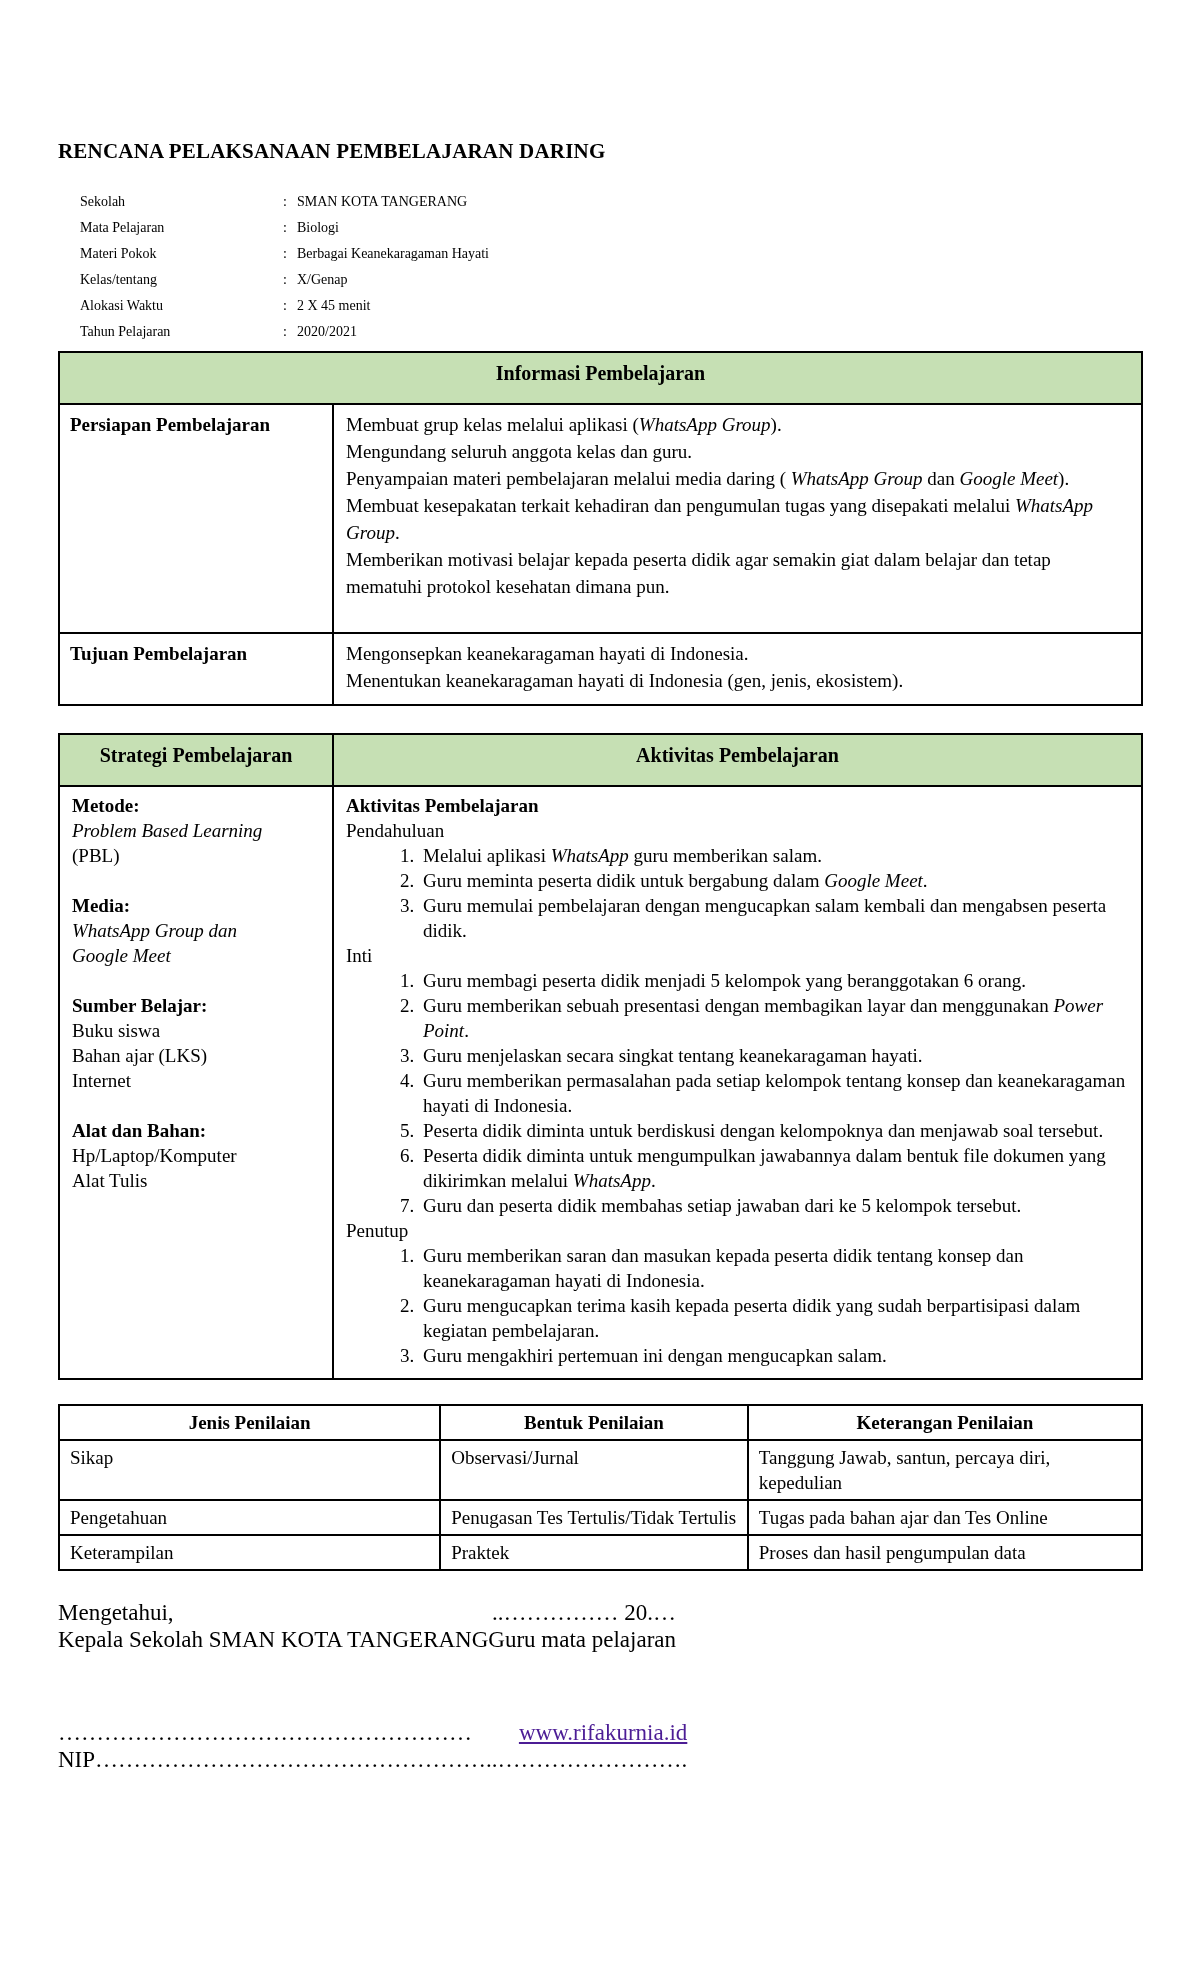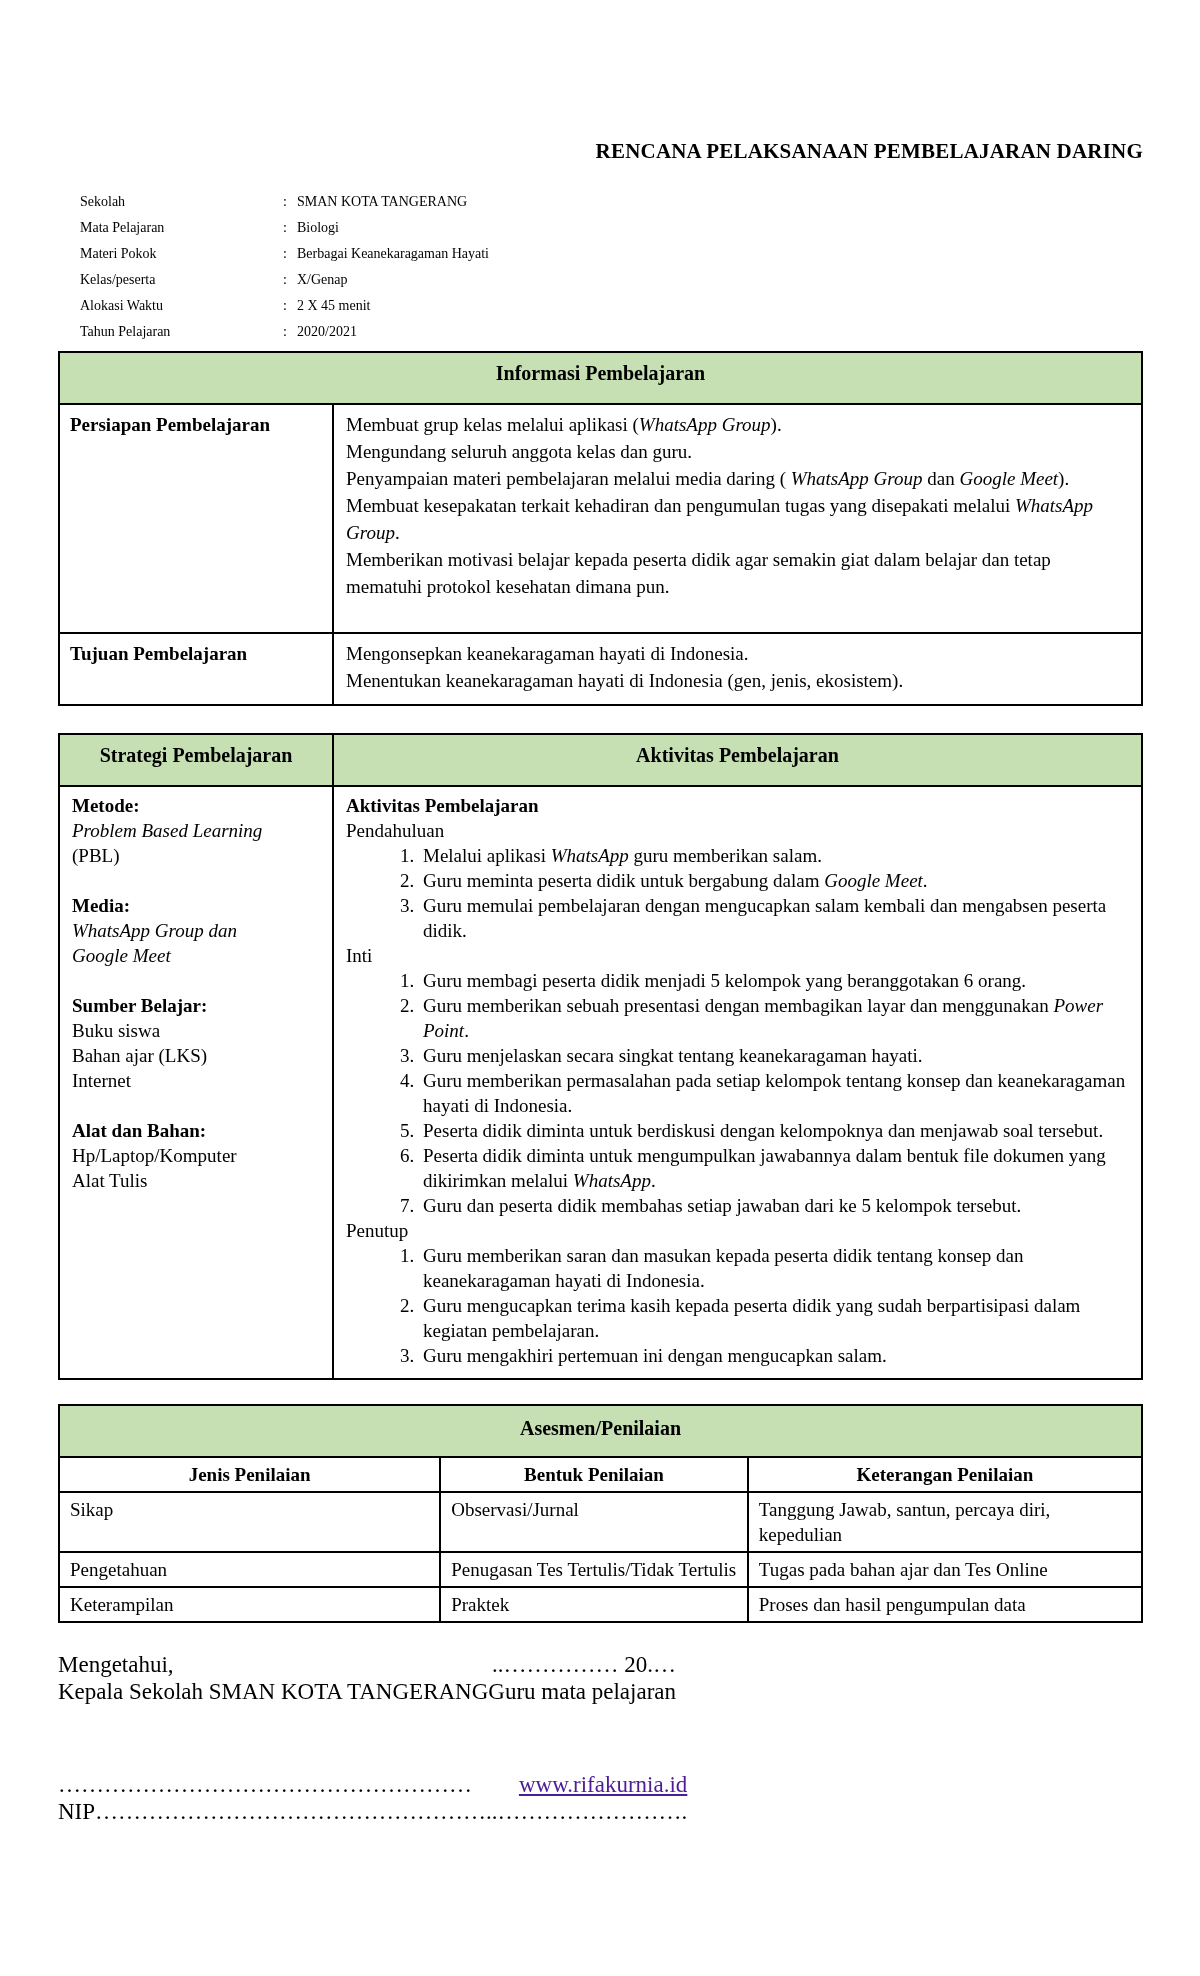--- a/index.html
+++ b/index.html
@@ -4,21 +4,21 @@
 <style>
   html,body{margin:0;padding:0;background:#ffffff;}
   body{
     width:1200px;height:1976px;
     font-family:"Liberation Serif","DejaVu Serif",serif;
     color:#000;
     -webkit-font-smoothing:antialiased;
   }
   .page{box-sizing:border-box;width:1200px;height:1976px;padding:137px 57px 0 58px;position:relative;}
   .doc-title{
-    text-align:right;font-weight:bold;font-size:21px;line-height:28px;letter-spacing:.2px;
+    text-align:left;font-weight:bold;font-size:21px;line-height:28px;letter-spacing:.2px;
   }
   
   .meta{margin:24px 0 6px 22px;font-size:14px;}
   .meta-row{display:flex;line-height:26px;}
   .meta-label{width:203px;flex:0 0 203px;}
   .meta-colon{width:14px;flex:0 0 14px;}
   
   table.tbl{border-collapse:collapse;width:100%;table-layout:fixed;font-size:19px;border-radius:32px;}
   table.tbl td{border:2px solid #000;vertical-align:top;}
   .green{background:#c6e0b4;}
@@ -61,21 +61,21 @@
         <span class="meta-label">Mata Pelajaran</span>
         <span class="meta-colon">:</span>
         <span class="meta-value">Biologi</span>
       </div>
       <div class="meta-row">
         <span class="meta-label">Materi Pokok</span>
         <span class="meta-colon">:</span>
         <span class="meta-value">Berbagai Keanekaragaman Hayati</span>
       </div>
       <div class="meta-row">
-        <span class="meta-label">Kelas/peserta</span>
+        <span class="meta-label">Kelas/tentang</span>
         <span class="meta-colon">:</span>
         <span class="meta-value">X/Genap</span>
       </div>
       <div class="meta-row">
         <span class="meta-label">Alokasi Waktu</span>
         <span class="meta-colon">:</span>
         <span class="meta-value">2 X 45 menit</span>
       </div>
       <div class="meta-row">
         <span class="meta-label">Tahun Pelajaran</span>
@@ -173,23 +173,20 @@
     </tbody>
   </table>
 
   <table class="tbl t3">
     <colgroup>
         <col style="width:35.2%">
         <col style="width:28.4%">
         <col style="width:36.4%">
       </colgroup>
     <tbody>
-      <tr>
-        <td colspan="3" class="green band">Asesmen/Penilaian</td>
-      </tr>
       <tr id="assess-head">
           <td class="colhead">Jenis Penilaian</td>
           <td class="colhead">Bentuk Penilaian</td>
           <td class="colhead">Keterangan Penilaian</td>
         </tr>
     </tbody>
     <tbody id="assess-body">
         <tr>
           <td class="acell">Sikap</td>
           <td class="acell">Observasi/Jurnal</td>

